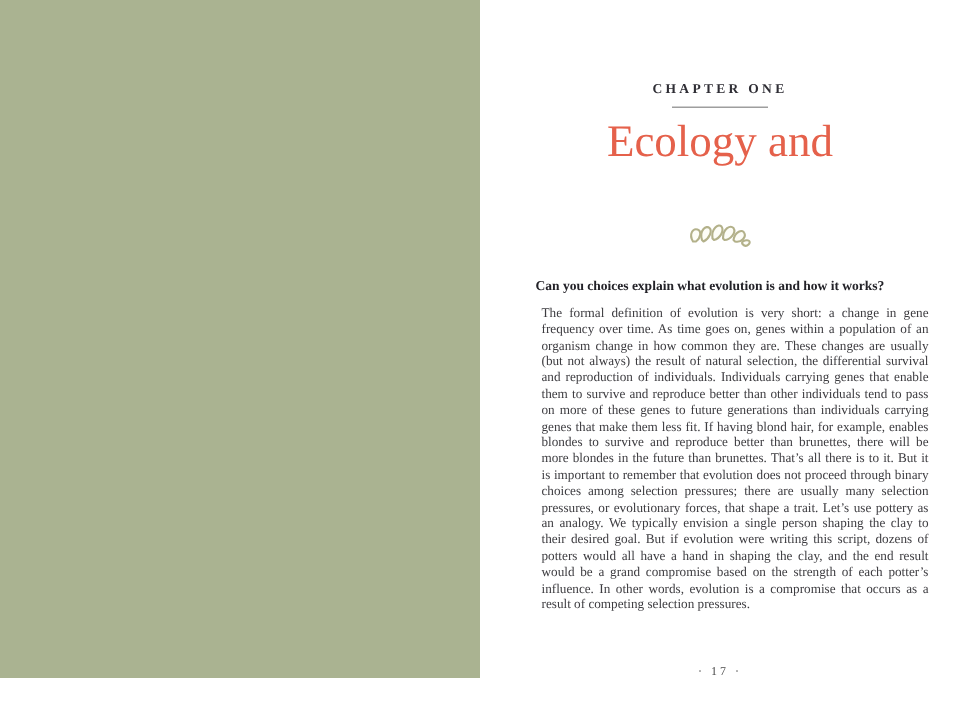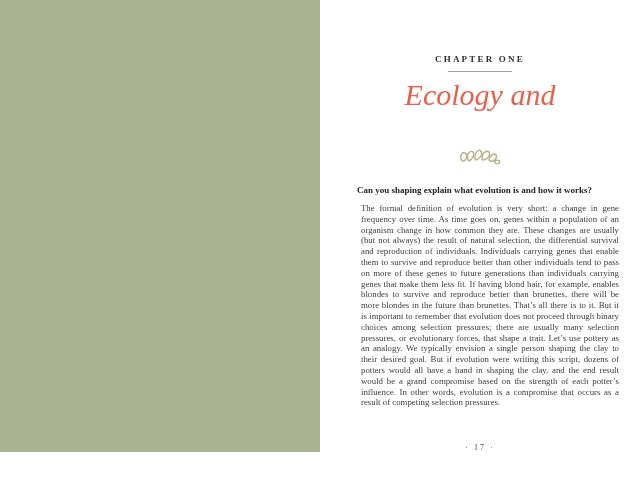--- a/index.html
+++ b/index.html
@@ -50,21 +50,20 @@
   .chapter-title {
     position: absolute;
     top: 79px;
     left: 0; right: 0;
     margin: 0;
     text-align: center;
     font-size: 30px;
     line-height: 32px;
     font-weight: normal;
     color: #e5614b;
-    font-style: italic;
   }
   .chapter-title span { display: block; }
   .ornament {
     position: absolute;
     top: 147px;
     left: 0; right: 0;
     text-align: center;
   }
   .question {
     position: absolute;
@@ -119,20 +118,20 @@
           <path d="M4 14 C1 9 4 5 7 6 C10 7 9 12 6 14 Z"></path>
           <path d="M10 13 C8 6 13 3 15 5 C17 7 15 12 11 14 Z"></path>
           <path d="M17 12 C16 5 21 2 23 4 C25 7 22 12 18 13 Z"></path>
           <path d="M24 12 C24 5 29 3 31 5 C33 8 29 13 25 13 Z"></path>
           <path d="M31 13 C32 7 37 6 38 8 C40 11 36 15 32 14 Z"></path>
           <path d="M37 14 C41 12 43 14 41 16 C39 18 36 16 37 14 Z"></path>
         </g>
       </svg>
     </div>
 
-    <p class="question">Can you shaping explain what evolution is and how it works?</p>
+    <p class="question">Can you choices explain what evolution is and how it works?</p>
 
     <p class="body-text">The formal definition of evolution is very short: a change in gene frequency over time. As time goes on, genes within a population of an organism change in how common they are. These changes are usually (but not always) the result of natural selection, the differential survival and reproduction of individuals. Individuals carrying genes that enable them to survive and reproduce better than other individuals tend to pass on more of these genes to future generations than individuals carrying genes that make them less fit. If having blond hair, for example, enables blondes to survive and reproduce better than brunettes, there will be more blondes in the future than brunettes. That’s all there is to it. But it is important to remember that evolution does not proceed through binary choices among selection pressures; there are usually many selection pressures, or evolutionary forces, that shape a trait. Let’s use pottery as an analogy. We typically envision a single person shaping the clay to their desired goal. But if evolution were writing this script, dozens of potters would all have a hand in shaping the clay, and the end result would be a grand compromise based on the strength of each potter’s influence. In other words, evolution is a compromise that occurs as a result of competing selection pressures.</p>
 
     <div class="folio">·  17  ·</div>
 
   </div>
 </div>
 
 </body></html>

